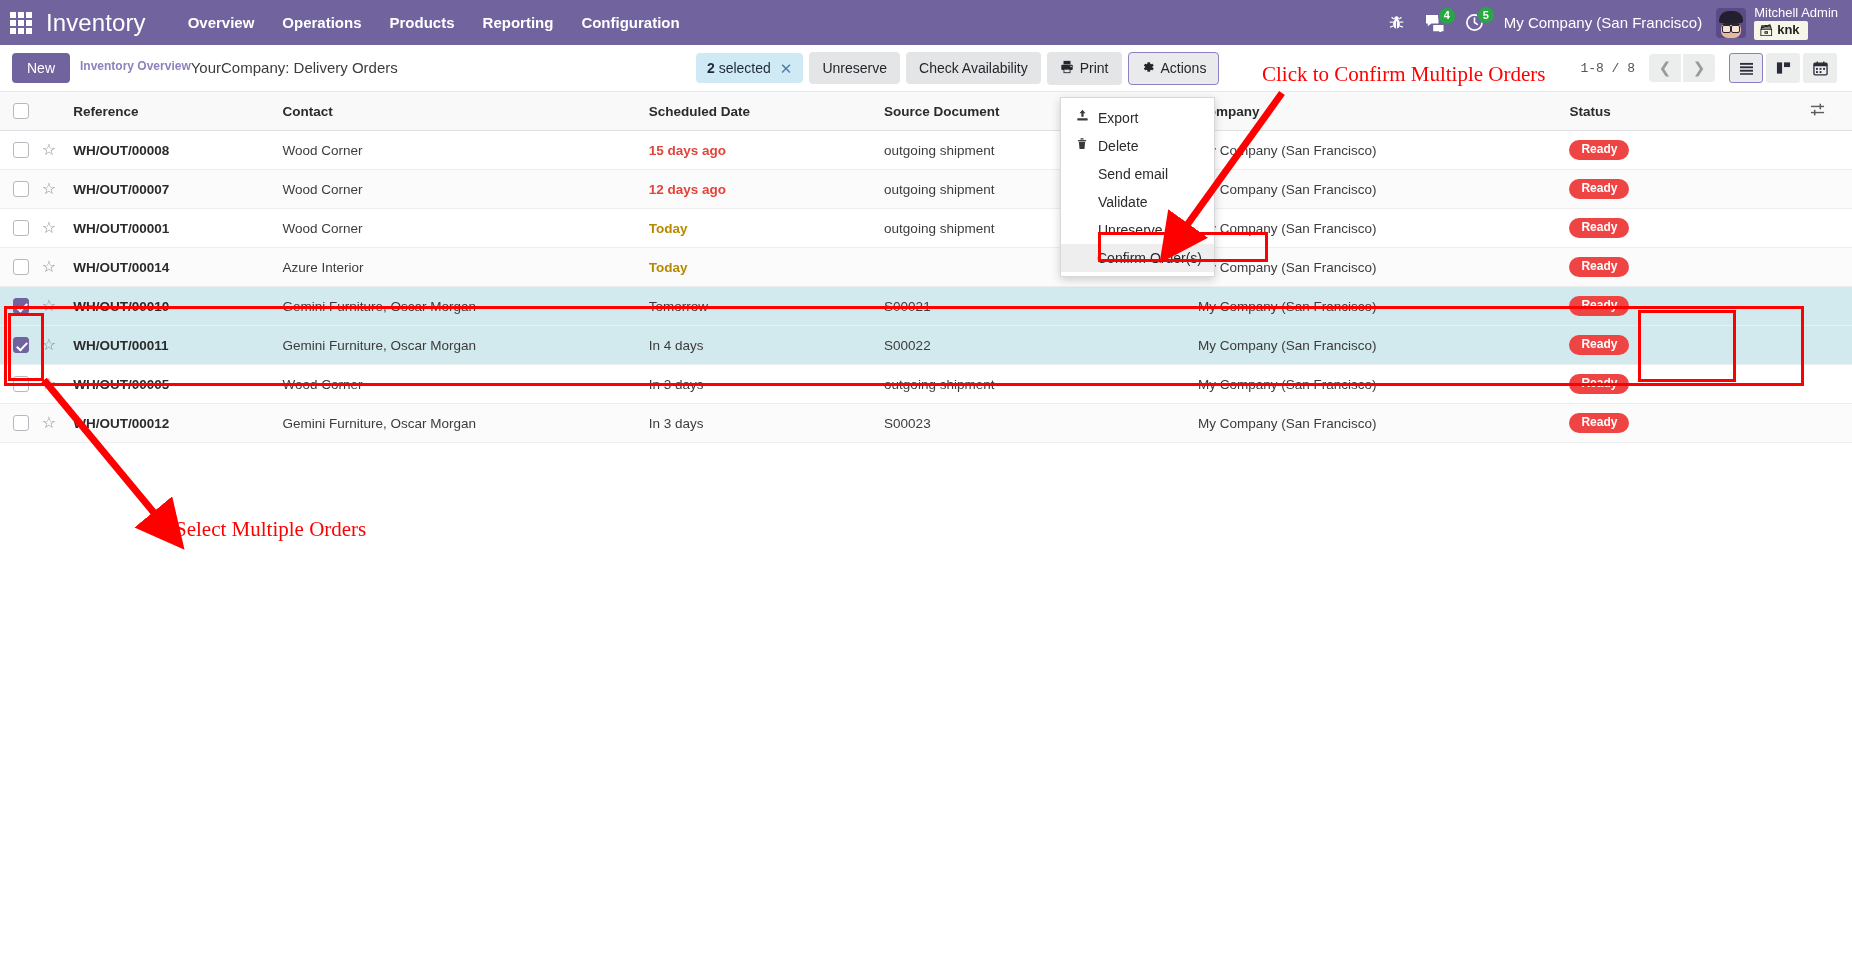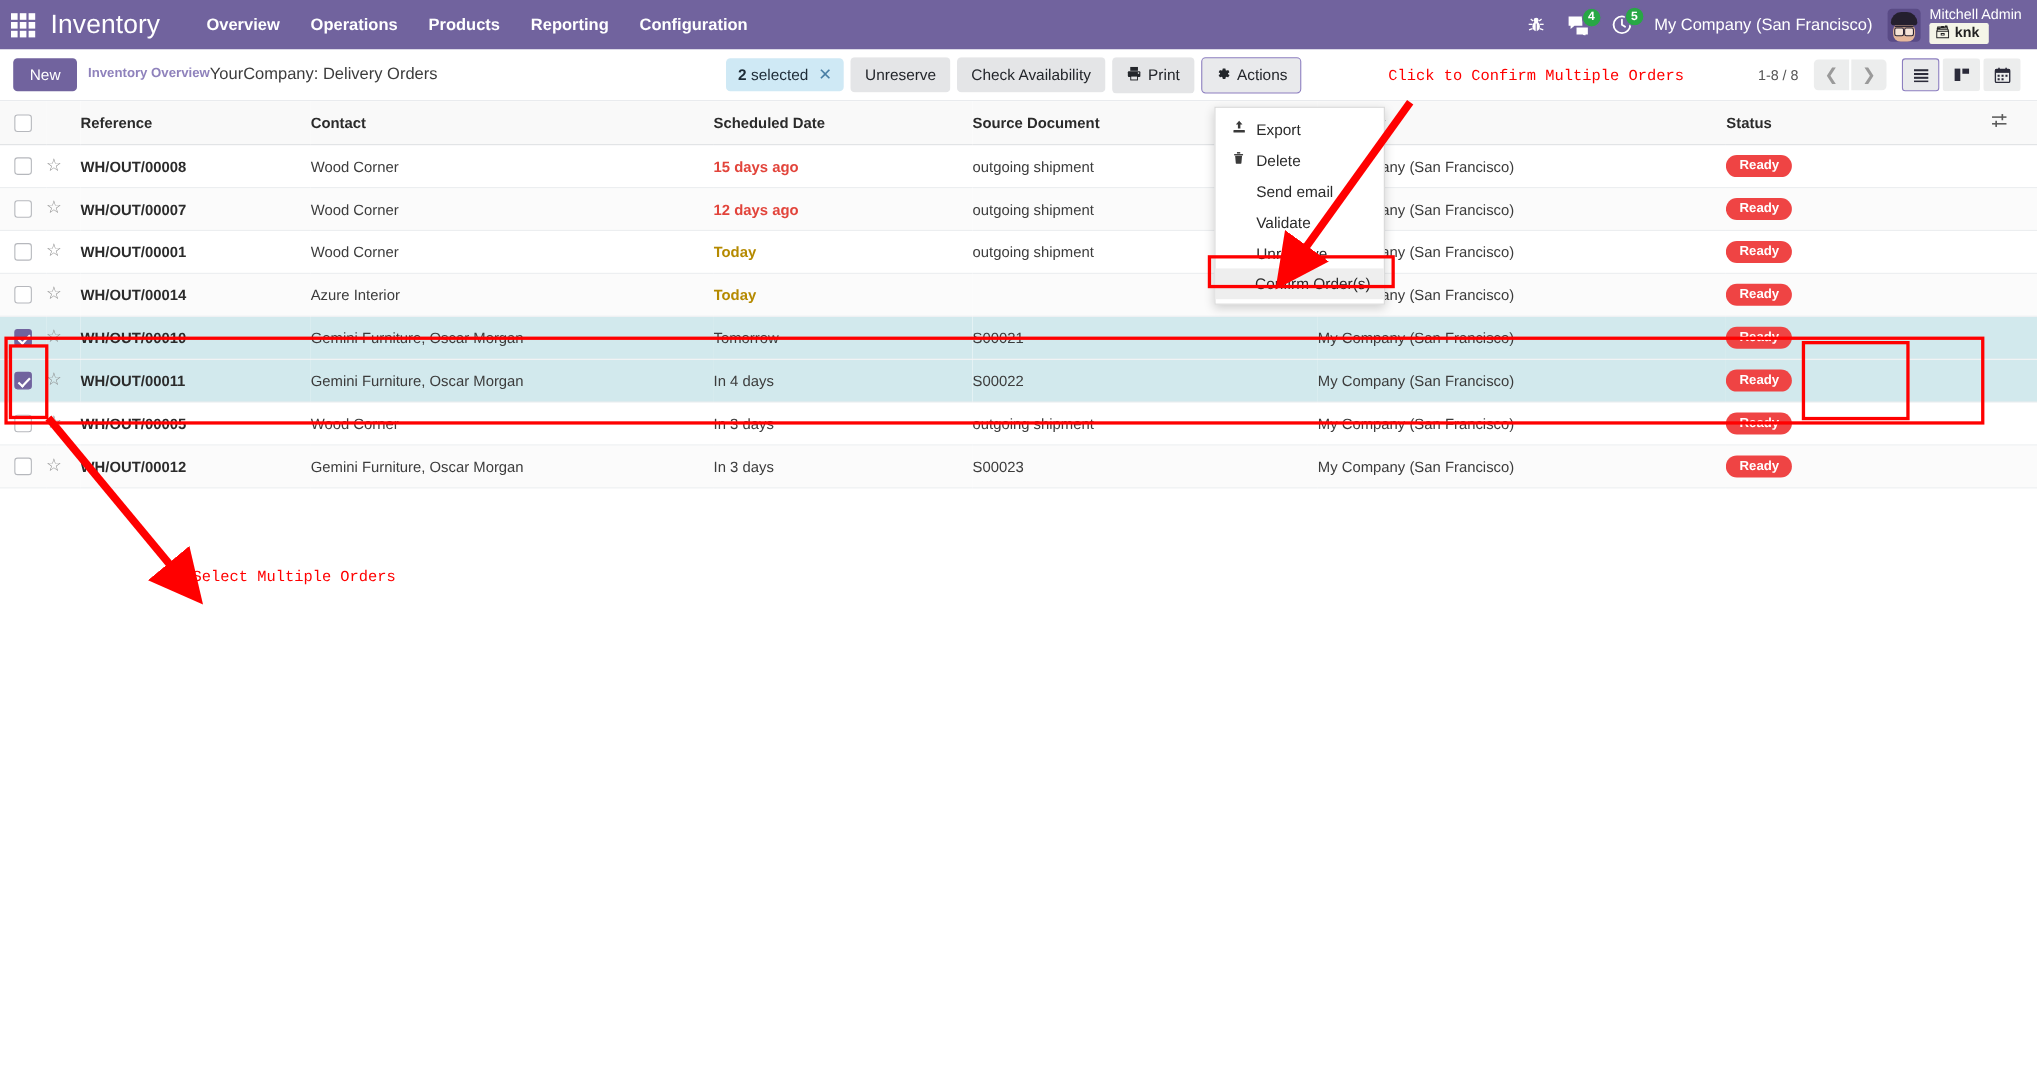--- a/index.html
+++ b/index.html
@@ -162,21 +162,21 @@
   }
   .bc-current {
     font-size: 15px;
     color: #3c3c3c;
     line-height: 18px;
     white-space: nowrap;
   }
 
   .cp-center {
     position: absolute;
-    left: 660px;
+    left: 696px;
     display: flex;
     align-items: center;
     gap: 6px;
   }
   .selbadge {
     background: #cfe9f5;
     color: #1d2b36;
     border: none;
     border-radius: 4px;
     font-size: 14px;
@@ -204,21 +204,21 @@
     background: #e9eaec;
     border: 1px solid #8d7fc0;
   }
 
   .cp-right {
     margin-left: auto;
     display: flex;
     align-items: center;
     gap: 14px;
   }
-  .pager-count { font-size: 13px; color: #555; white-space: nowrap; }
+  .pager-count { font-size: 13px; color: #555; white-space: nowrap; font-family: Liberation Mono, monospace; }
   .pager-btns { display: flex; }
   .pager-btn {
     width: 32px; height: 28px;
     background: #eceded;
     border: none;
     color: #9a9a9a;
     font-size: 15px;
     cursor: pointer;
     display: flex; align-items: center; justify-content: center;
     font-family: inherit;
@@ -313,21 +313,21 @@
     font-weight: 700;
     border-radius: 11px;
     padding: 3px 12px 4px;
     line-height: 13px;
   }
   .opt-ico { color: #5c5c5c; font-size: 15px; cursor: pointer; }
 
   
   .dropdown {
     position: absolute;
-    left: 1104px;
+    left: 1060px;
     top: 97px;
     width: 155px;
     background: #ffffff;
     border: 1px solid #d8d8d8;
     box-shadow: 0 3px 9px rgba(0,0,0,.18);
     z-index: 40;
     padding: 6px 0 4px;
   }
   .dd-item {
     font-size: 14px;
@@ -345,22 +345,22 @@
   .anno-layer {
     position: absolute;
     left: 0; top: 0;
     width: 1852px; height: 976px;
     pointer-events: none;
     z-index: 60;
   }
   .anno-text {
     position: absolute;
     color: #ff0000;
-    font-family: Liberation Mono, monospace;
-    font-size: 14px;
+    font-family: Liberation Serif, serif;
+    font-size: 21px;
     white-space: nowrap;
   }
   .anno-box {
     position: absolute;
     border: 3px solid #ff0000;
   }
 </style>
 </head>
 <body>
 

